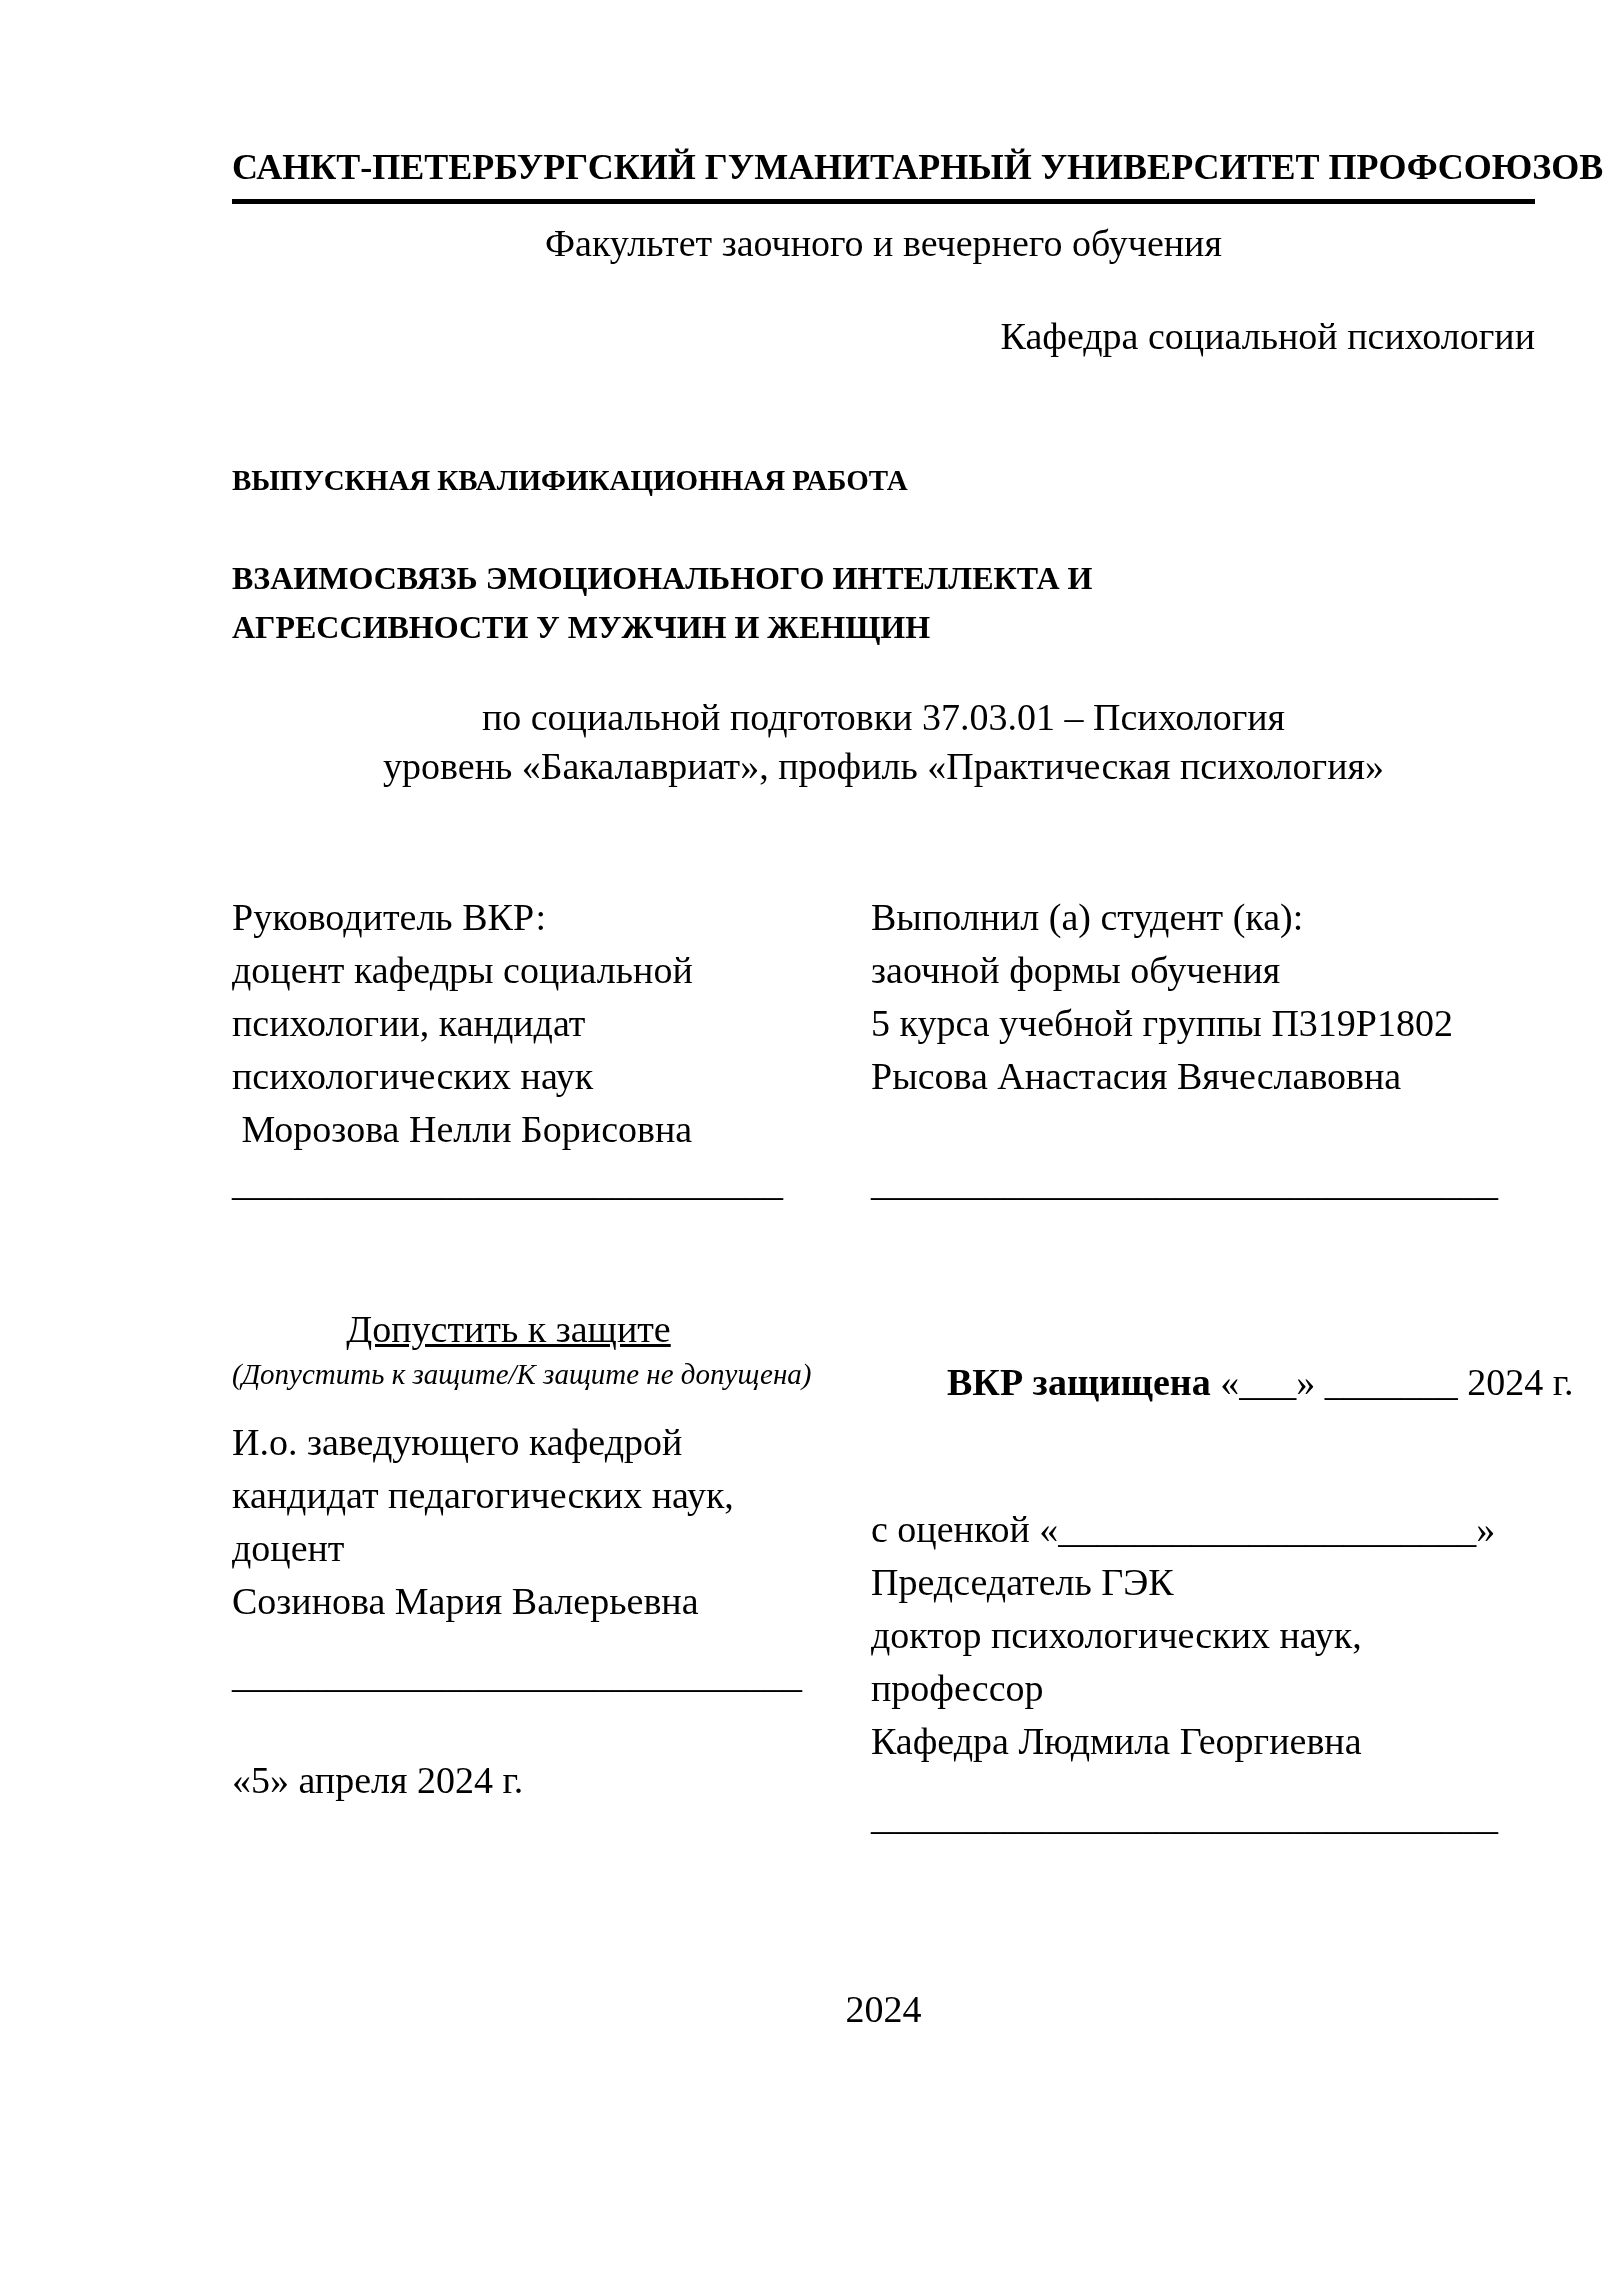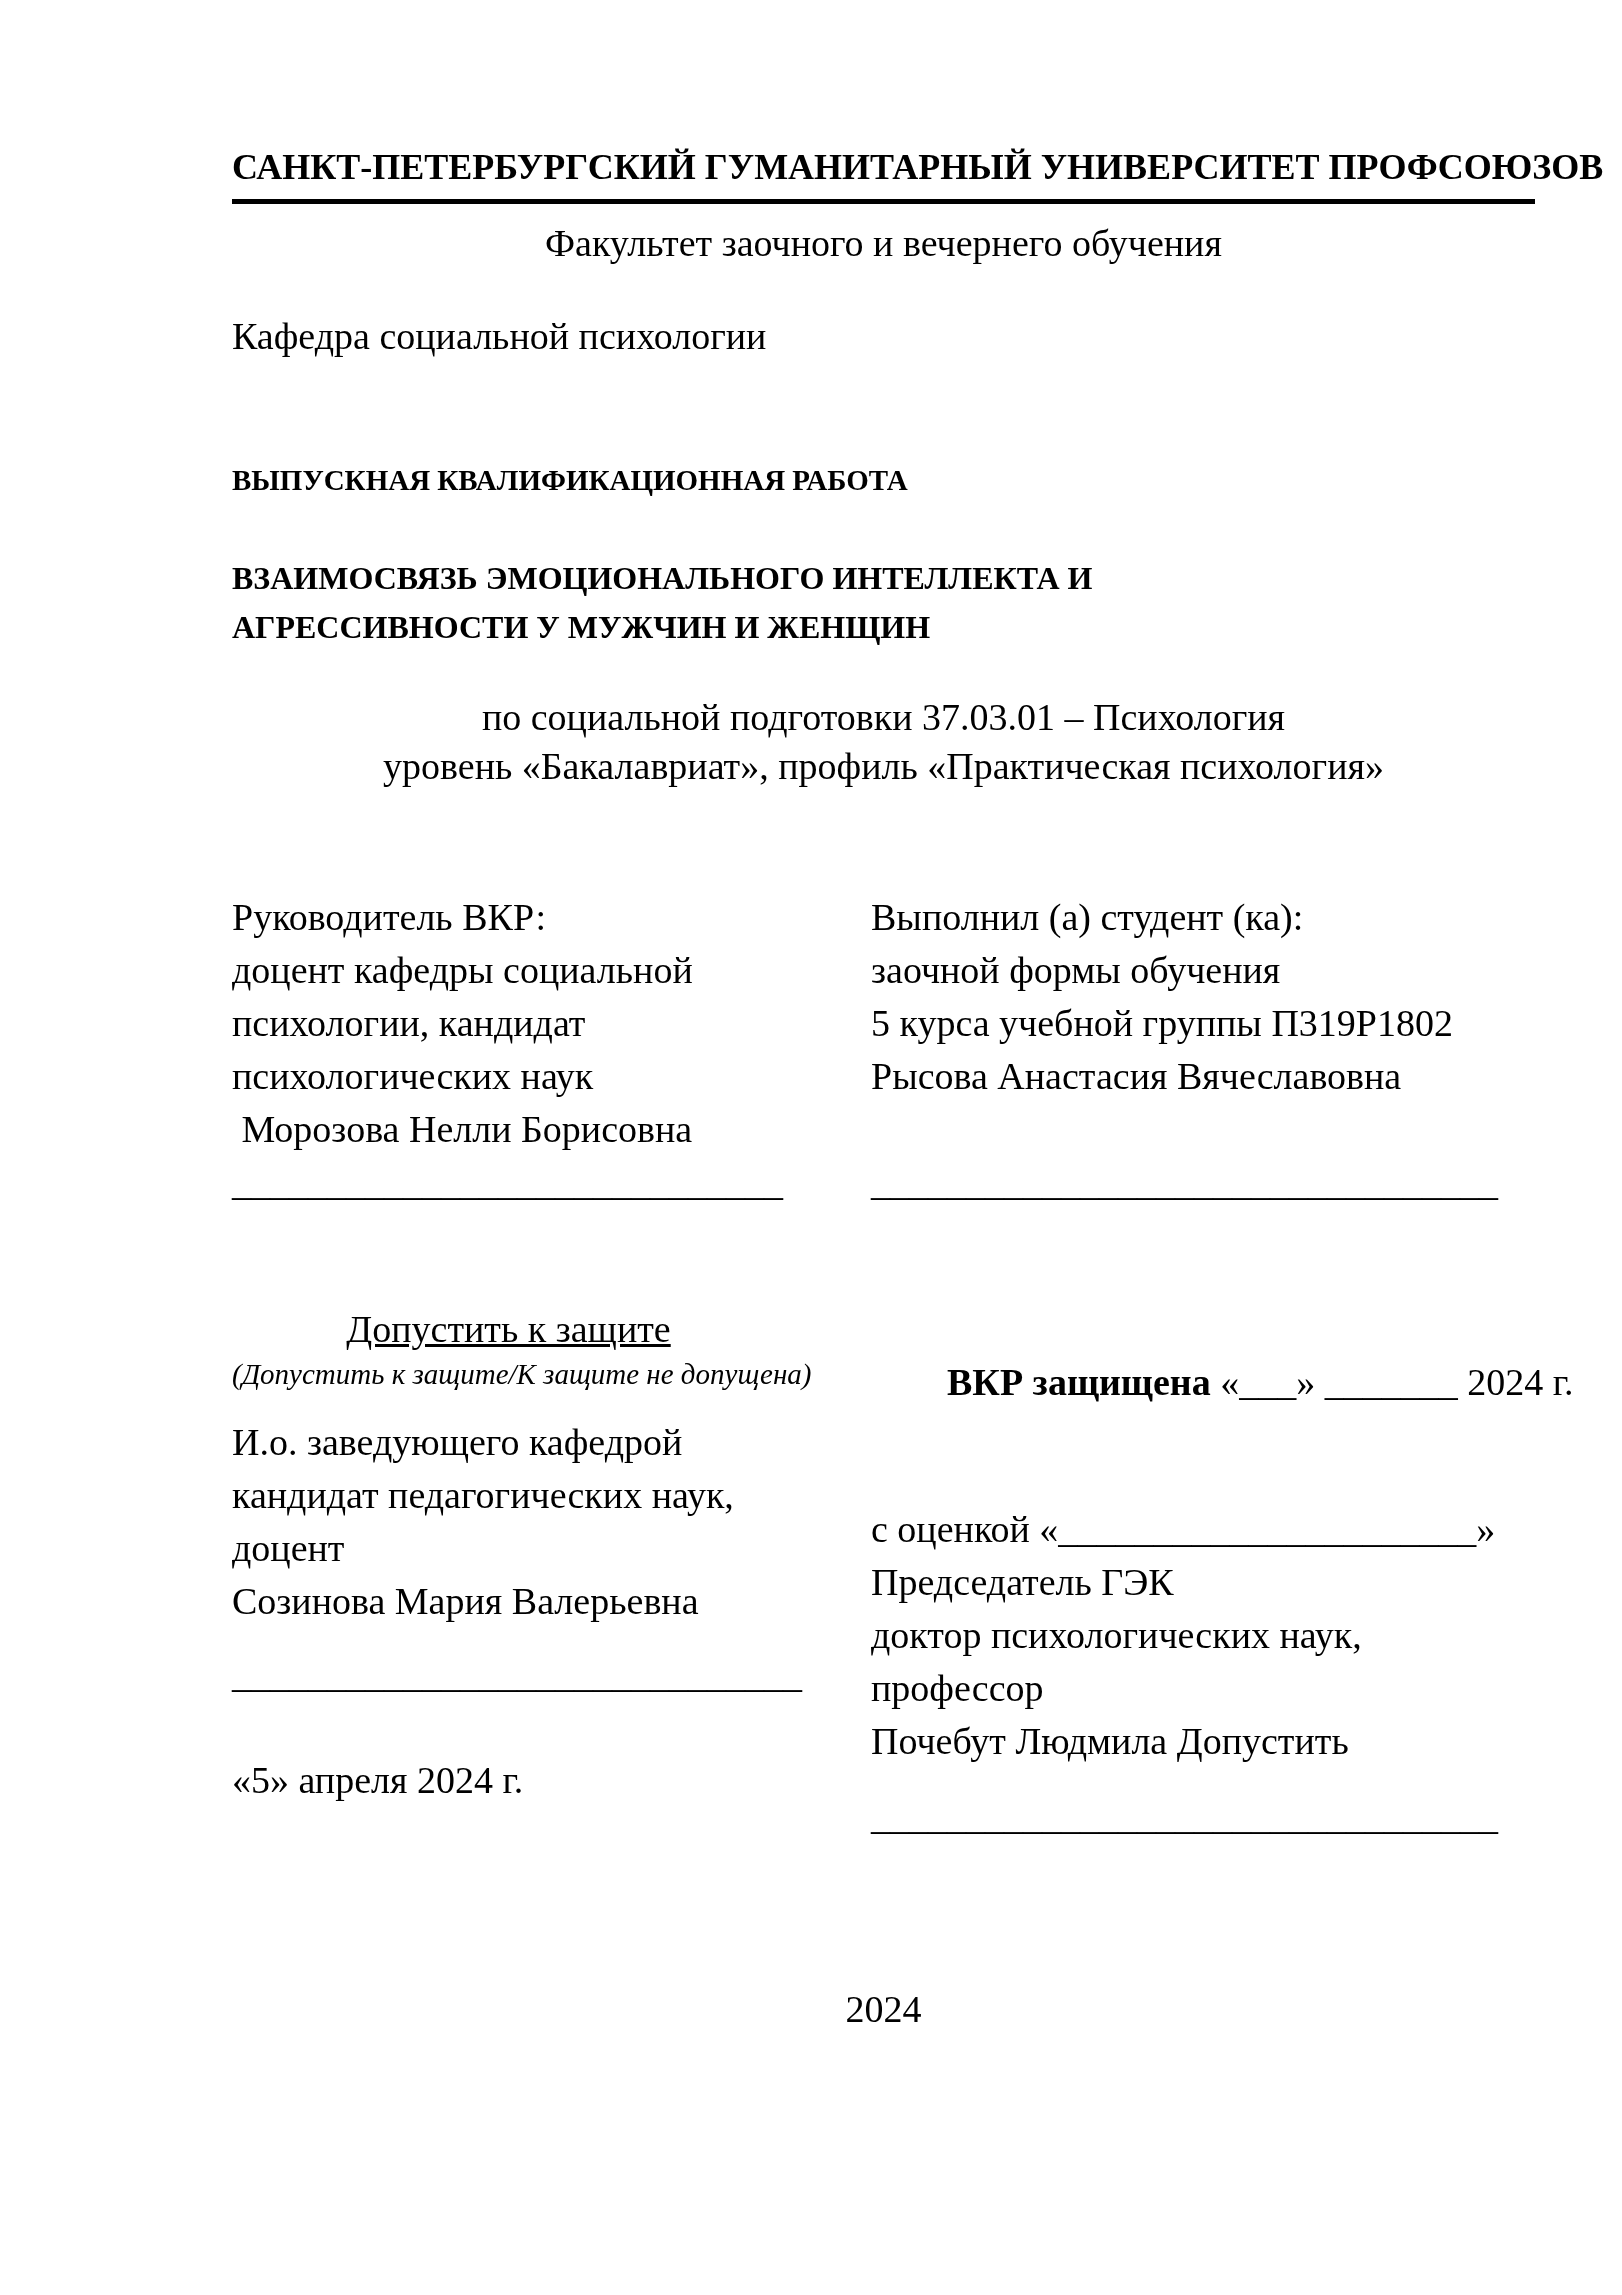--- a/index.html
+++ b/index.html
@@ -21,21 +21,21 @@
   
   .university {
     font-weight: bold;
     font-size: 36px;
     text-align: center;
     white-space: nowrap;
     padding-bottom: 11px;
     border-bottom: 5.5px solid #000;
   }
   .faculty { text-align: center; margin-top: 17.3px; }
-  .department { margin-top: 49px; }
+  .department { text-align: right; margin-top: 49px; }
   
   .work-type {
     margin-top: 106px;
     text-align: left;
     font-weight: bold;
     font-size: 29px;
     white-space: nowrap;
   }
   .thesis-title {
     margin-top: 57px;
@@ -143,21 +143,21 @@
     </div>
     <div class="col-r">
       <div class="defense-first">
         <span class="bold">ВКР защищена</span><span> «___» _______ 2024 г.</span>
       </div>
       <div class="grade">с оценкой «______________________»</div>
       <div>
         <div class="ln">Председатель ГЭК</div>
         <div class="ln">доктор психологических наук,</div>
         <div class="ln">профессор</div>
-        <div class="ln">Почебут Людмила Допустить</div>
+        <div class="ln">Кафедра Людмила Георгиевна</div>
       </div>
       <div class="sig def-sig">_________________________________</div>
     </div>
   </div>
 
   <div class="footer">
     <div>2024</div>
   </div>
 
 </div>

